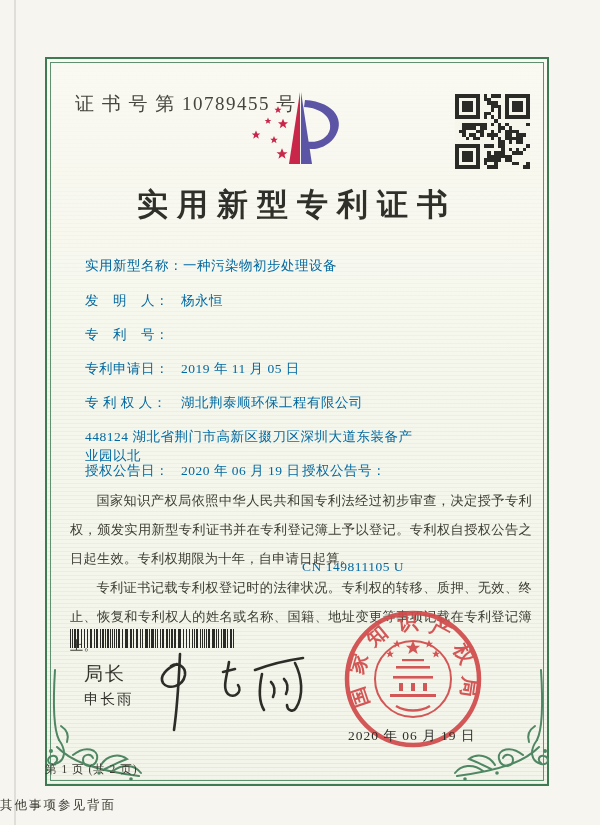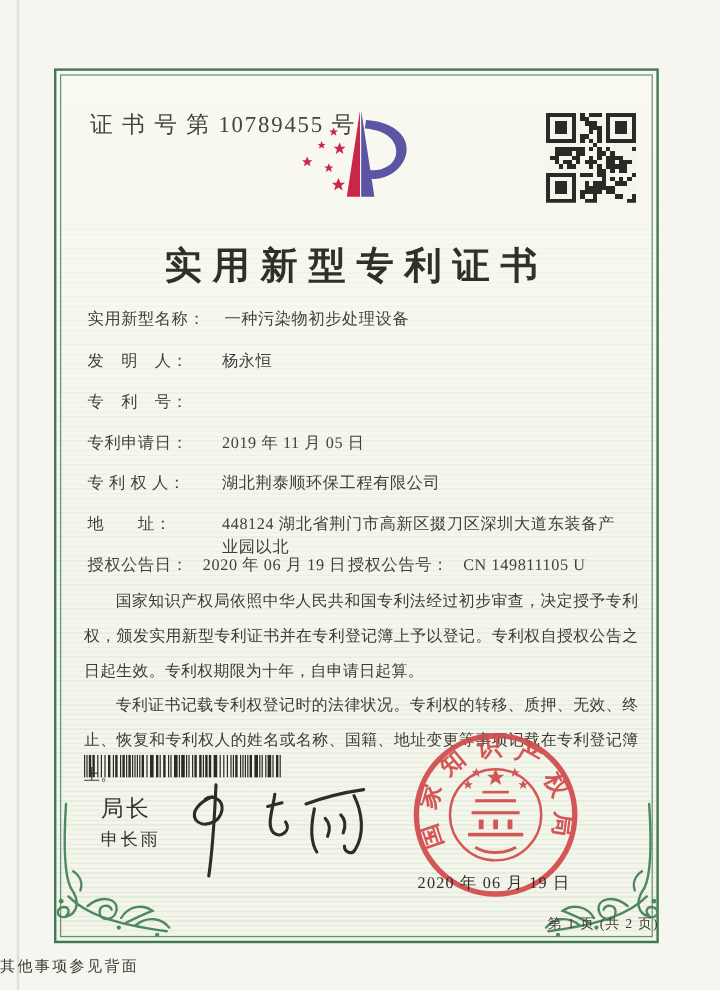--- a/index.html
+++ b/index.html
@@ -26,47 +26,47 @@
   
   .cert-no{
     position:absolute;left:75px;top:91px;
     font-size:19px;letter-spacing:1.5px;color:#45453d;
   }
   .logo{position:absolute;left:238px;top:88px;width:118px;height:84px;}
   .qr{position:absolute;left:455px;top:94px;width:75px;height:75px;}
   .title{
     position:absolute;left:45px;top:184px;width:504px;
     text-align:center;font-size:31px;font-weight:600;
-    letter-spacing:9px;color:#30302a;margin-top:17px;
-  }
-  .field-row{position:absolute;left:73px;width:466px;display:flex;font-size:13.5px;color:#404040;line-height:19px;gap:16px;}
+    letter-spacing:9px;color:#30302a;
+  }
+  .field-row{position:absolute;left:85px;width:466px;display:flex;font-size:13.5px;color:#0369a1;line-height:19px;}
   .flabel{flex:0 0 96px;letter-spacing:.5px;white-space:nowrap;}
   .fvalue{letter-spacing:.5px;}
   .fvalue.addr{width:340px;}
-  .grant-right{position:absolute;left:217px;top:0;display:flex;}
+  .grant-right{position:absolute;left:217px;top:0;display:flex;flex-direction:column;}
   .grant-left{display:flex;}
   
   .paras{
     position:absolute;left:70px;top:486px;width:462px;
     font-size:13.2px;line-height:29px;color:#3c3c33;
     text-align:justify;letter-spacing:.3px;
   }
   .paras p{margin:0;text-indent:2em;}
   
   .barcode{position:absolute;left:70px;top:629px;width:164px;height:19px;}
   .signer-title{position:absolute;left:84px;top:661px;font-size:19px;color:#34342d;letter-spacing:2px;}
   .signer-name{position:absolute;left:84px;top:690px;font-size:14.5px;color:#34342d;letter-spacing:2px;}
   .signature{position:absolute;left:143px;top:646px;width:195px;height:95px;}
   .seal{position:absolute;left:338px;top:604px;width:150px;height:150px;opacity:.92;}
   .seal-date{
     position:absolute;left:348px;top:727px;width:150px;
     font-size:13.5px;color:#2e2e28;letter-spacing:1px;white-space:nowrap;
   }
   .page-info{
-    position:absolute;left:45px;top:762px;width:504px;text-align:right;
+    position:absolute;left:45px;top:762px;width:504px;text-align:left;
     font-size:11.5px;color:#3c3c33;letter-spacing:1px;
   }
   .back-note{
     position:absolute;left:0;top:797px;width:600px;text-align:left;
     font-size:12.5px;color:#3c3c33;letter-spacing:2px;
   }
   .flourish{position:absolute;width:100px;height:116px;pointer-events:none;}
   .flourish.left{left:47px;top:668px;}
   .flourish.right{left:449px;top:668px;transform:scaleX(-1);}
 </style>
@@ -275,21 +275,20 @@
 </div>
 <div class="field-row" style="top:359px">
   <span class="flabel">专利申请日：</span>
   <span class="fvalue">2019 年 11 月 05 日</span>
 </div>
 <div class="field-row" style="top:393px">
   <span class="flabel">专 利 权 人：</span>
   <span class="fvalue">湖北荆泰顺环保工程有限公司</span>
 </div>
 <div class="field-row" style="top:427px">
-  <span class="flabel">地　　址：</span>
   <span class="fvalue addr">448124 湖北省荆门市高新区掇刀区深圳大道东装备产业园以北</span>
 </div>
 <div class="field-row" style="top:461px">
   <span class="grant-left">
     <span class="flabel">授权公告日：</span>
     <span class="fvalue">2020 年 06 月 19 日</span>
   </span>
   <span class="grant-right">
     <span class="flabel">授权公告号：</span>
     <span class="fvalue">CN 149811105 U</span>

